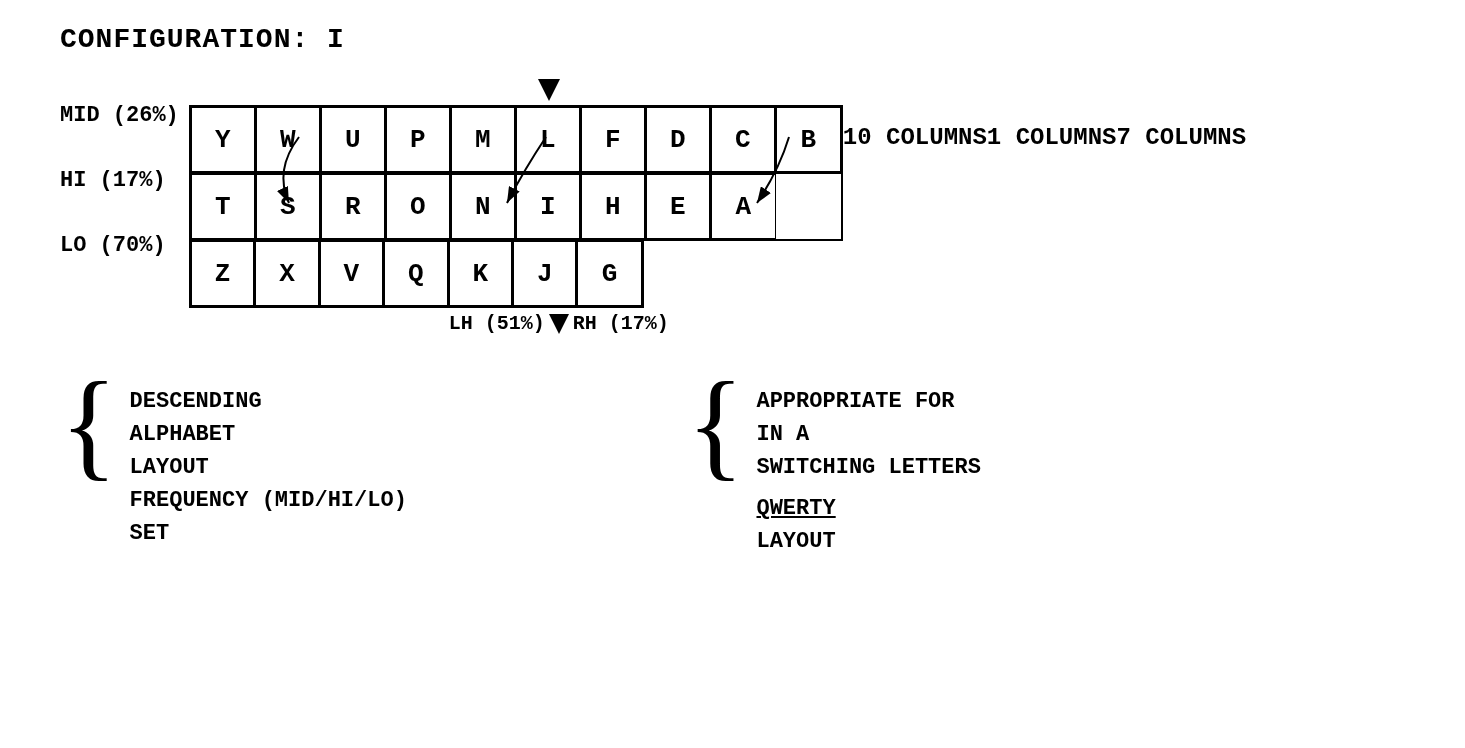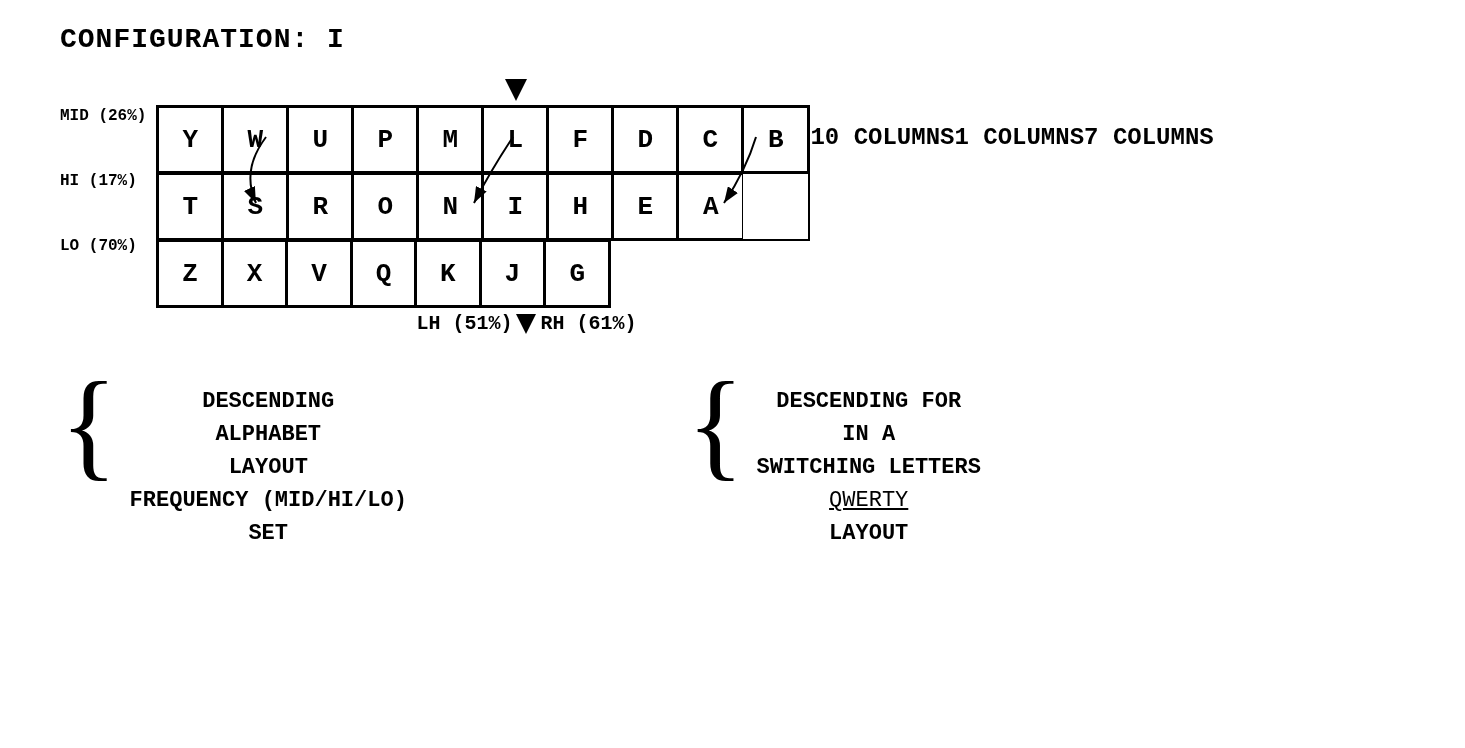--- a/index.html
+++ b/index.html
@@ -26,21 +26,21 @@
     }
 
     .row-labels {
       display: flex;
       flex-direction: column;
       margin-right: 10px;
       margin-top: 8px;
     }
 
     .row-label {
-      font-size: 16px;
+      font-size: 22px;
       font-weight: bold;
       height: 65px;
       display: flex;
       align-items: center;
       white-space: nowrap;
     }
 
     .grid-row {
       display: flex;
     }
@@ -124,34 +124,34 @@
       line-height: 1;
       margin-top: -10px;
       font-family: 'Times New Roman', serif;
     }
 
     .desc-text {
       display: flex;
       flex-direction: column;
       justify-content: center;
       padding-top: 10px;
-      text-align: center;
     }
 
     .desc-line {
       font-size: 22px;
       font-weight: bold;
       line-height: 1.5;
     }
 
     .desc-line-underline {
       font-size: 22px;
-      font-weight: normal;
+      font-weight: bold;
       line-height: 1.5;
       text-decoration: underline;
+      margin-top: 8px;
     }
 
     .arrow-down-tri {
       width: 0;
       height: 0;
       border-left: 11px solid transparent;
       border-right: 11px solid transparent;
       border-top: 22px solid #000;
     }
 
@@ -229,21 +229,21 @@
           <div class="key-cell" style="border-right:2px solid #000;">Q</div>
           <div class="key-cell" style="border-right:2px solid #000;">K</div>
           <div class="key-cell" style="border-right:2px solid #000;">J</div>
           <div class="key-cell">G</div>
         </div>
       </div>
 
       <div style="display:flex; align-items:center; margin-top:4px; margin-left:260px;font-family:Liberation Mono, monospace;">
         <span class="bottom-label">LH (51%)</span>
         <div class="bottom-arrow-down"></div>
-        <span class="bottom-label">RH (61%)</span>
+        <span class="bottom-label">RH (17%)</span>
       </div>
 
     </div>
 
     <div class="column-labels" style="margin-top:30px;">
       <div class="col-label">10 COLUMNS</div>
       <div class="col-label">1 COLUMNS</div>
       <div class="col-label">7 COLUMNS</div>
     </div>
 
@@ -258,21 +258,21 @@
         <div class="desc-line">ALPHABET</div>
         <div class="desc-line">LAYOUT</div>
         <div class="desc-line">FREQUENCY (MID/HI/LO)</div>
         <div class="desc-line">SET</div>
       </div>
     </div>
 
     <div class="desc-block" style="margin-left: 200px;">
       <div class="brace">{</div>
       <div class="desc-text">
-        <div class="desc-line">DESCENDING FOR</div>
+        <div class="desc-line">APPROPRIATE FOR</div>
         <div class="desc-line">IN A</div>
         <div class="desc-line">SWITCHING LETTERS</div>
         <div class="desc-line-underline">QWERTY</div>
         <div class="desc-line">LAYOUT</div>
       </div>
     </div>
 
   </div>
 
 </div>

